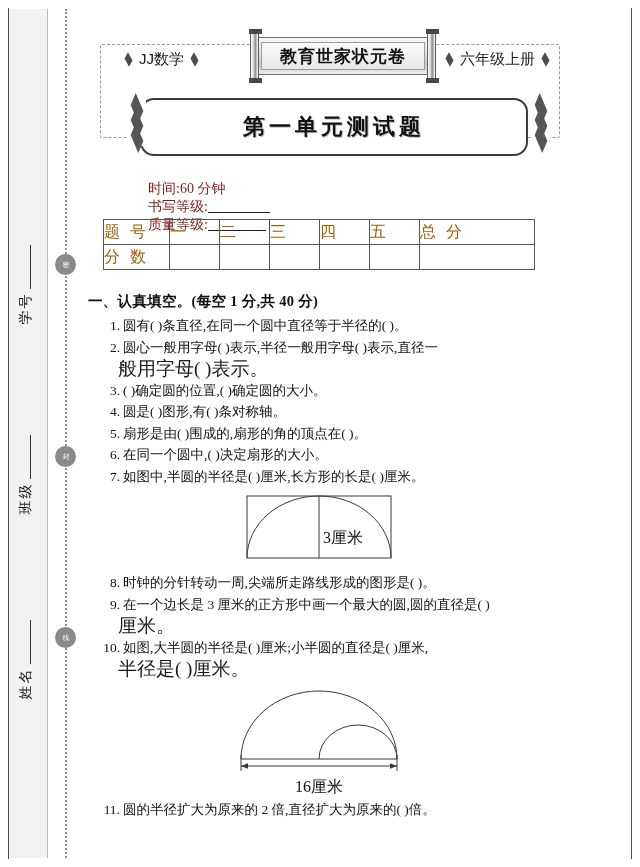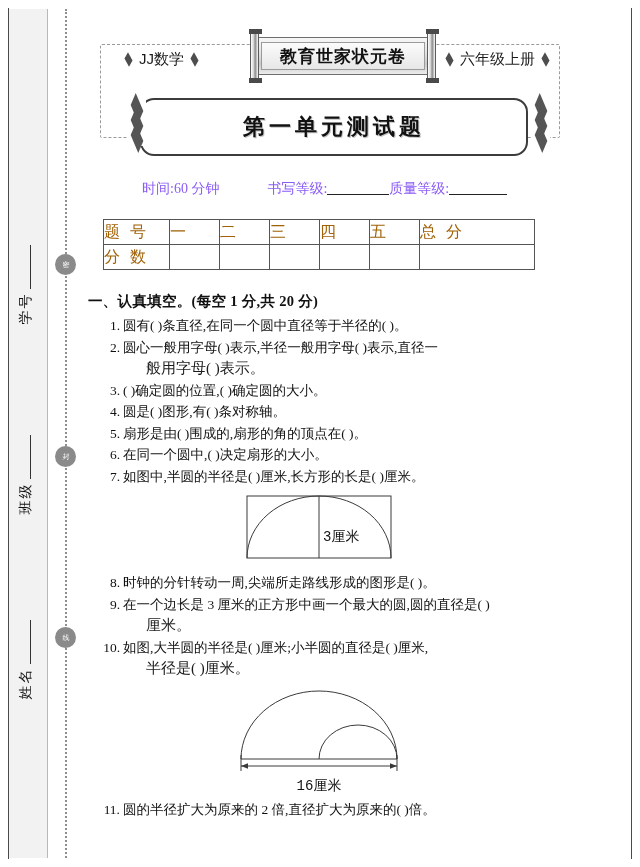--- a/index.html
+++ b/index.html
@@ -210,21 +210,22 @@
   }
   .title-diamonds.right { left: auto; right: 90px; }
 
   
   .meta-line {
     position: absolute;
     left: 100px; top: 180px;
     width: 450px;
     display: flex; align-items: baseline;
     font-size: 14px;
-    color: #8b5cf6;
+    color: #7f1d1d;
+    flex-direction: column;
   }
   .meta-item { white-space: nowrap; }
   .meta-item.m1 { margin-left: 42px; }
   .meta-item.m2 { margin-left: 48px; }
   .meta-item.m3 { }
   .blank-line {
     display: inline-block;
     width: 62px;
     border-bottom: 1px solid #222;
     vertical-align: -2px;
@@ -270,34 +271,34 @@
     margin-left: 14px;
   }
   .q-num {
     flex: 0 0 auto;
     width: 21px;
     text-align: right;
     padding-right: 3px;
     font-family: "Liberation Serif", serif;
   }
   .q-body { flex: 1 1 auto; }
-  .q-cont { margin-left: 58px; font-size: 15px; line-height: 21.5px; }
+  .q-cont { margin-left: 30px; font-size: 19px; line-height: 21.5px; }
 
   
   .figure {
     position: relative;
     width: 100%;
   }
   .fig1 { height: 78px; margin: 3px 0 4px 0; }
   .fig2 { height: 112px; margin: 5px 0 2px 0; }
   .fig-svg { display: block; margin: 0 auto; }
   .fig-label {
     position: absolute;
-    font-size: 14px;
-    font-family: Liberation Mono, monospace;
+    font-size: 16px;
+    font-family: Liberation Serif, serif;
     color: #111;
     white-space: nowrap;
   }
   .fig1-label { left: 50%; margin-left: 4px; top: 38px; }
   .fig2-label { left: 50%; transform: translateX(-50%); top: 92px; }
 </style>
 </head>
 <body>
 
 <div class="page">
@@ -389,21 +390,21 @@
         <td></td>
         <td></td>
         <td></td>
         <td></td>
       </tr>
     </tbody>
   </table>
 
   <div class="section">
 
-    <div class="section-heading">一、认真填空。(每空 1 分,共 20 分)</div>
+    <div class="section-heading">一、认真填空。(每空 1 分,共 40 分)</div>
 
     <div class="q">
       <span class="q-num">1.</span>
       <span class="q-body">圆有(            )条直径,在同一个圆中直径等于半径的(            )。</span>
     </div>
 
     <div class="q">
       <span class="q-num">2.</span>
       <span class="q-body">圆心一般用字母(            )表示,半径一般用字母(            )表示,直径一</span>
     </div>

